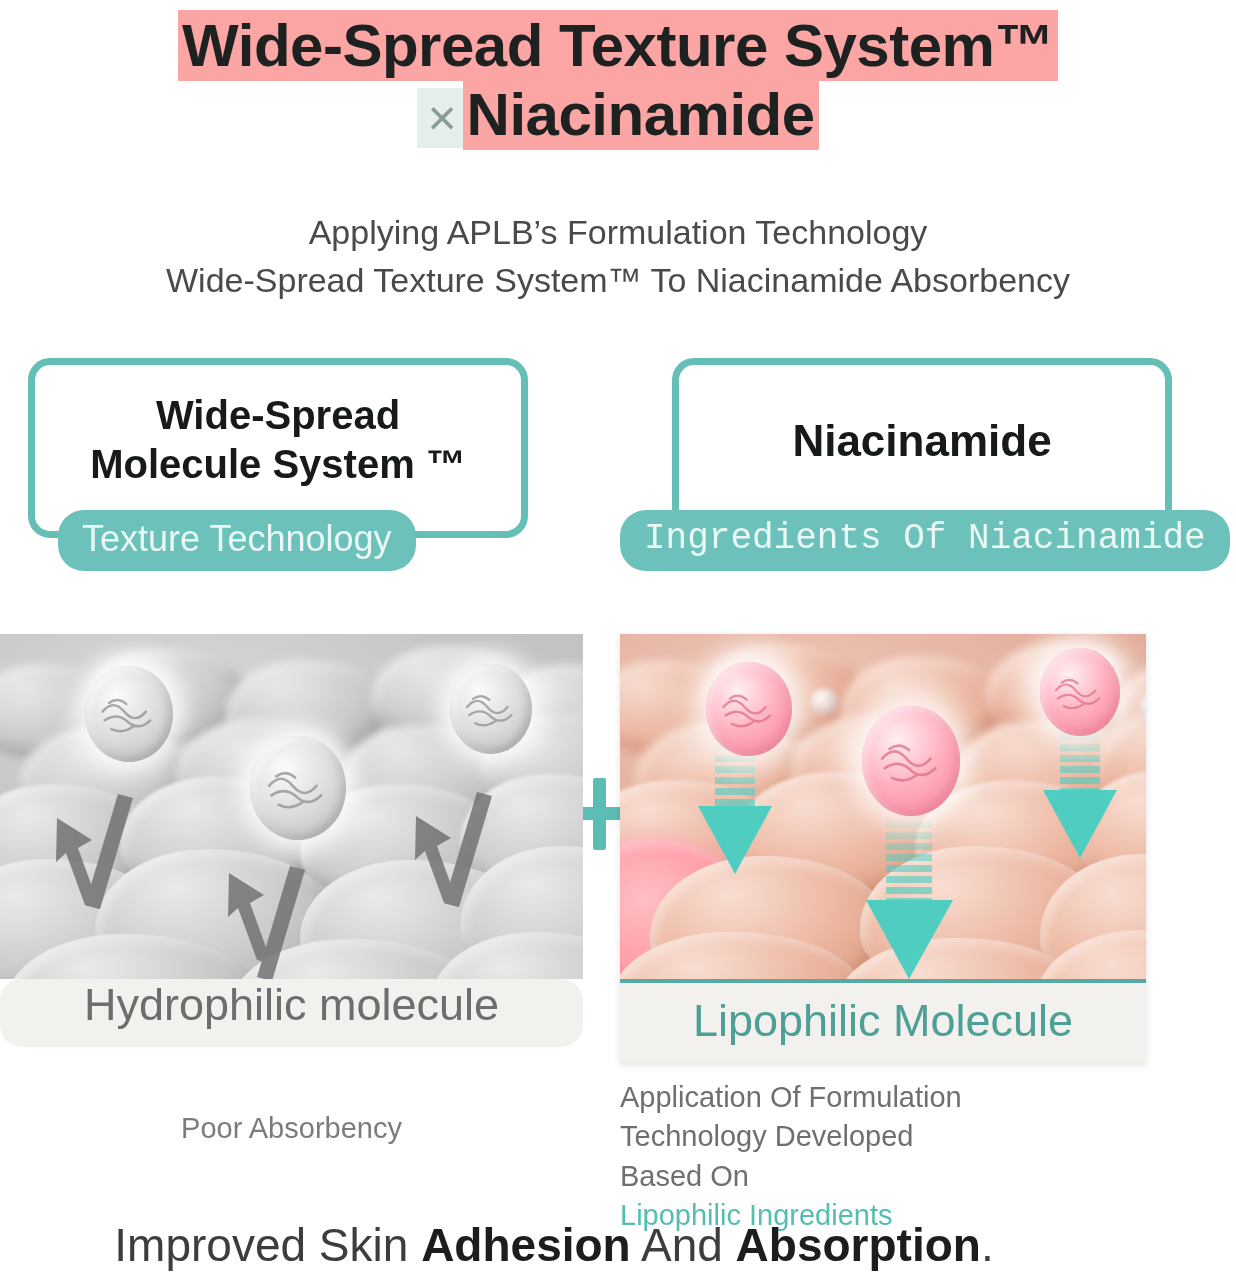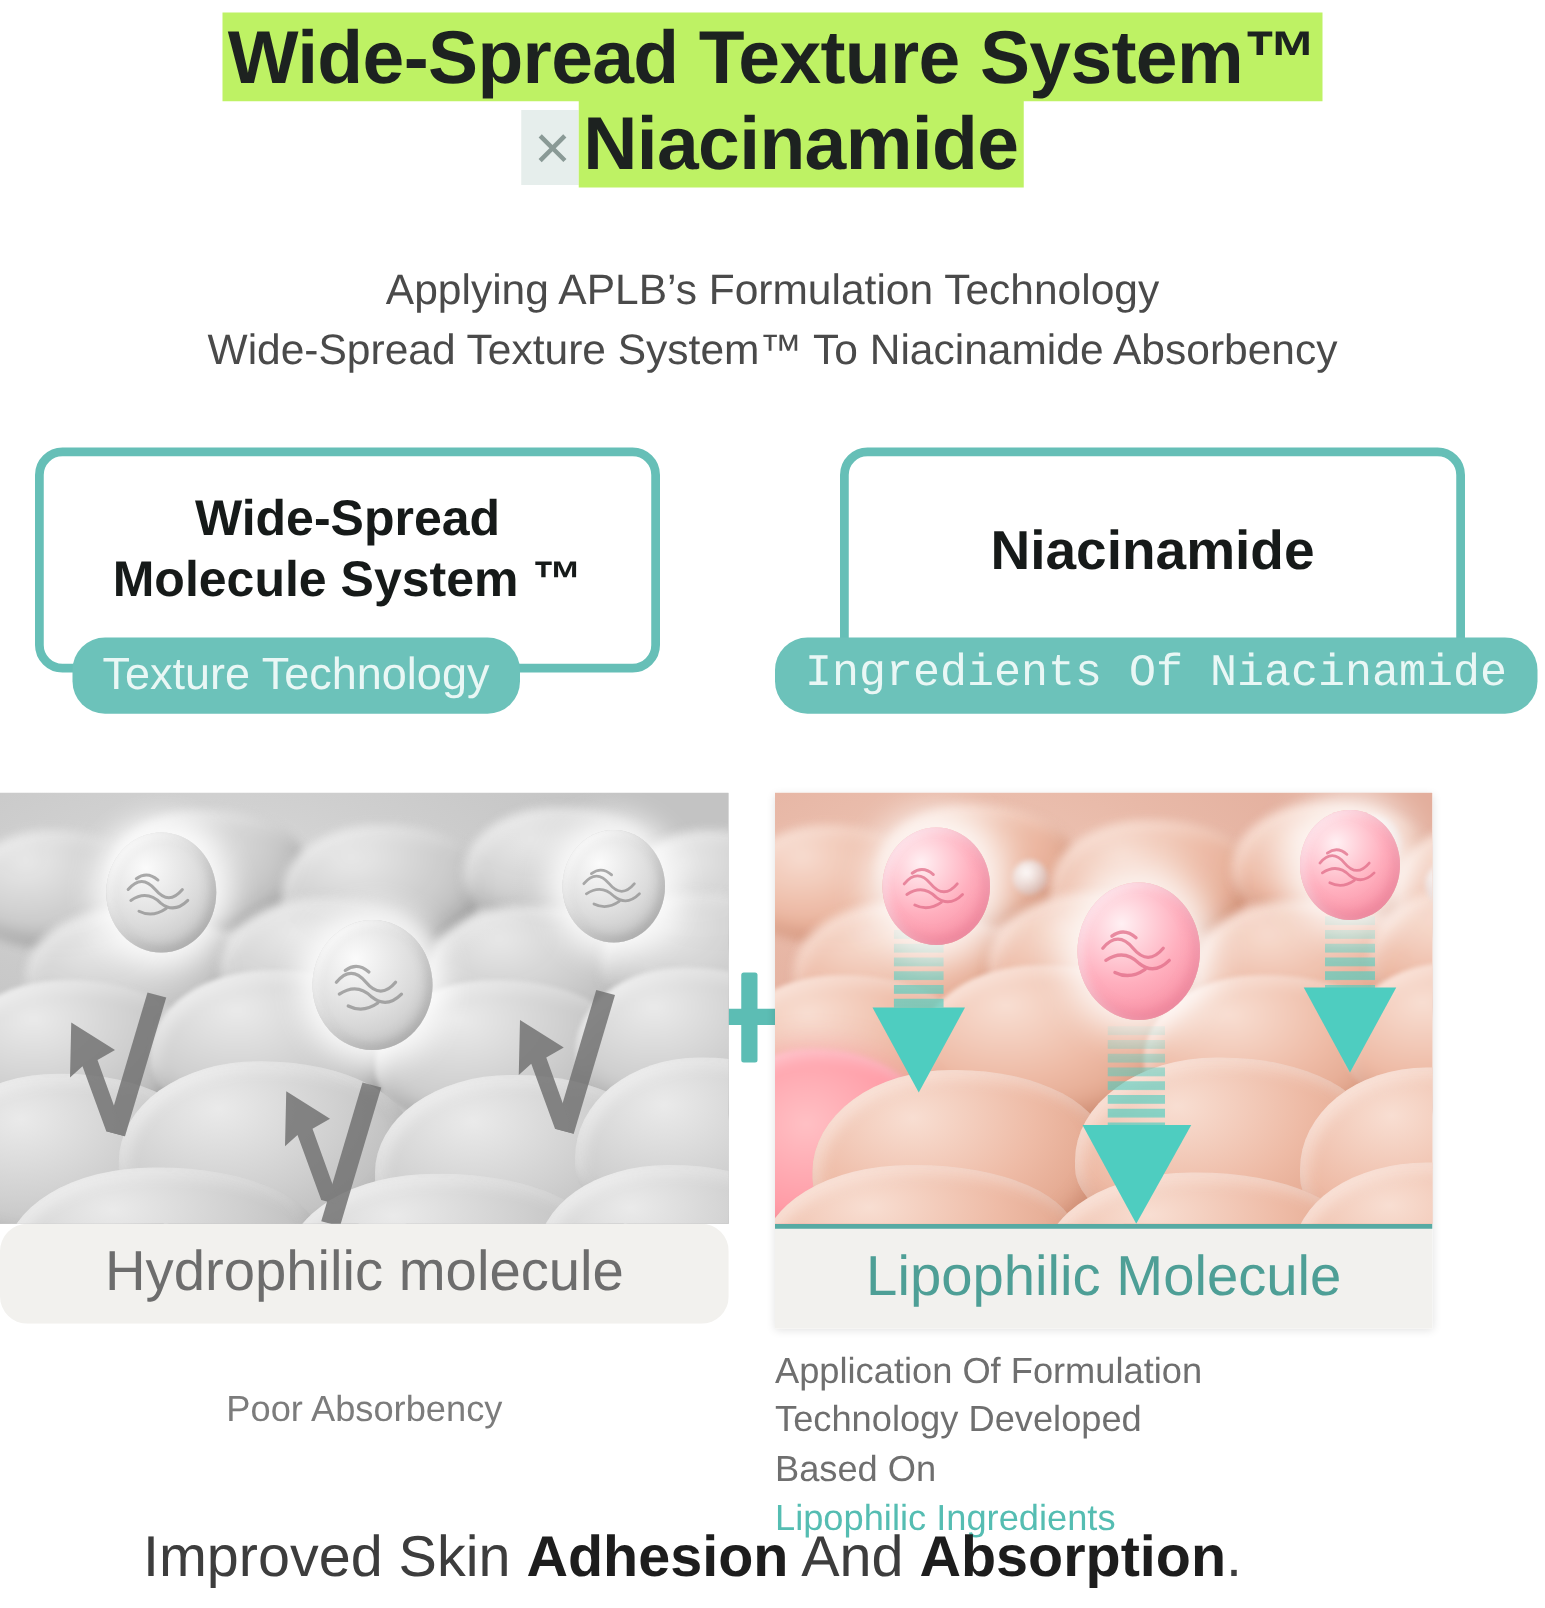--- a/index.html
+++ b/index.html
@@ -23,21 +23,21 @@
     width: 1236px;
     text-align: center;
   }
   .title-line {
     display: block;
     line-height: 1.08;
     white-space: nowrap;
   }
   .title-hl {
     display: inline;
-    background: #bef264;
+    background: #fca5a5;
     color: #1d2220;
     font-size: 60px;
     font-weight: bold;
     letter-spacing: -0.5px;
     padding: 2px 4px;
     box-decoration-break: clone;
     -webkit-box-decoration-break: clone;
   }
   .title-line.second { margin-top: 4px; }
   .xmark {
@@ -213,21 +213,21 @@
   .arrow-svg { position: absolute; overflow: visible; }
 
   
   .caption-band {
     width: 100%;
     background: #f2f1ee;
     text-align: center;
     box-sizing: border-box;
   }
   .panel.left .caption-band {
-    padding: 12px 0 16px 0;
+    padding: 0 0 16px 0;
     color: #6d6d6d;
     font-size: 45px;
     font-weight: 400;
     border-radius: 22px;
   }
   .panel.right .caption-band {
     border-top: 4px solid #57aaa3;
     padding: 12px 0 16px 0;
     color: #4e9f96;
     font-size: 45px;

